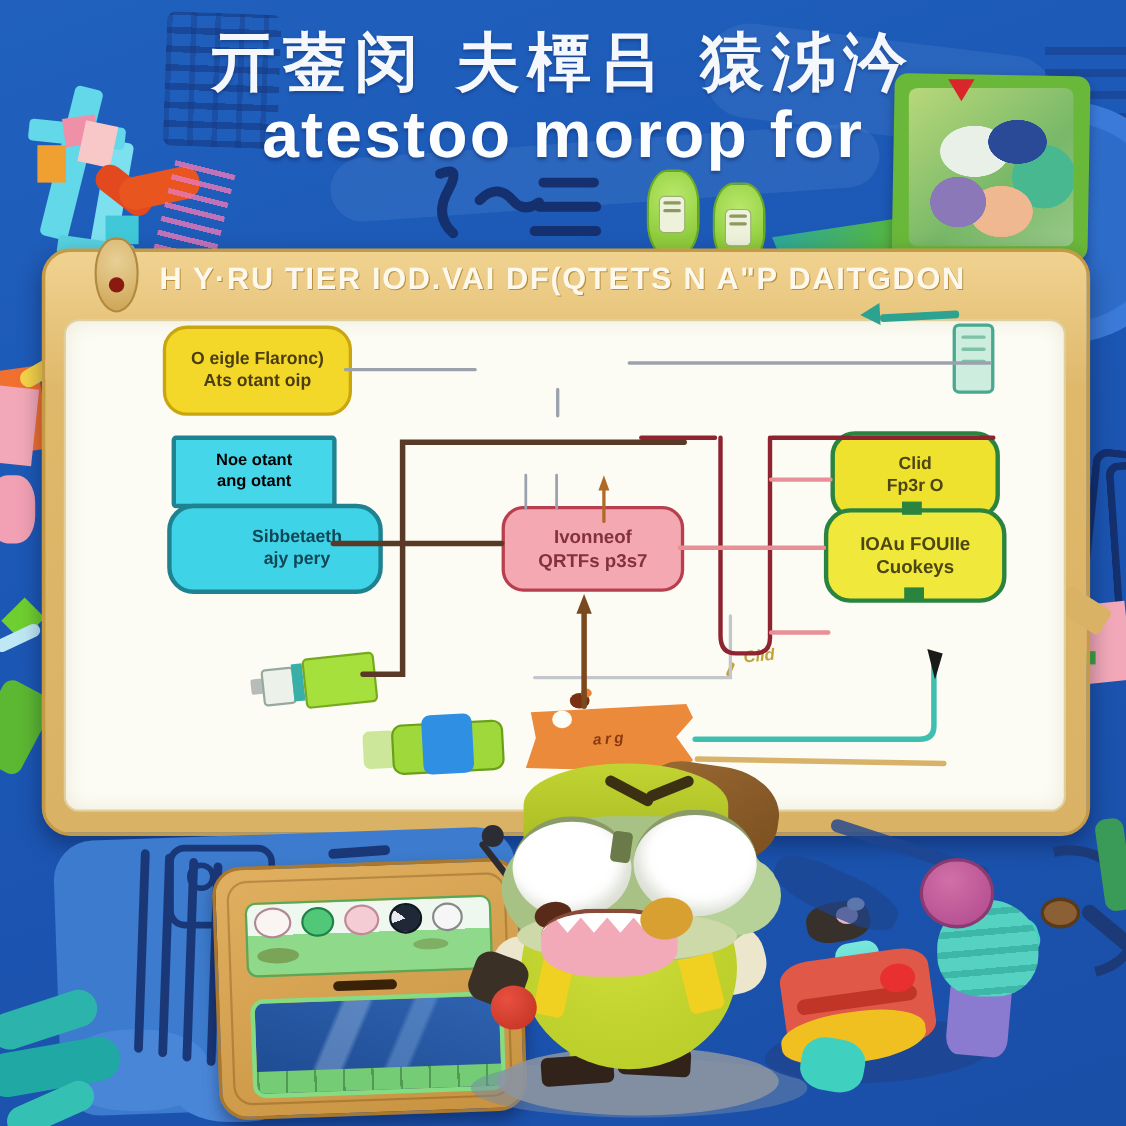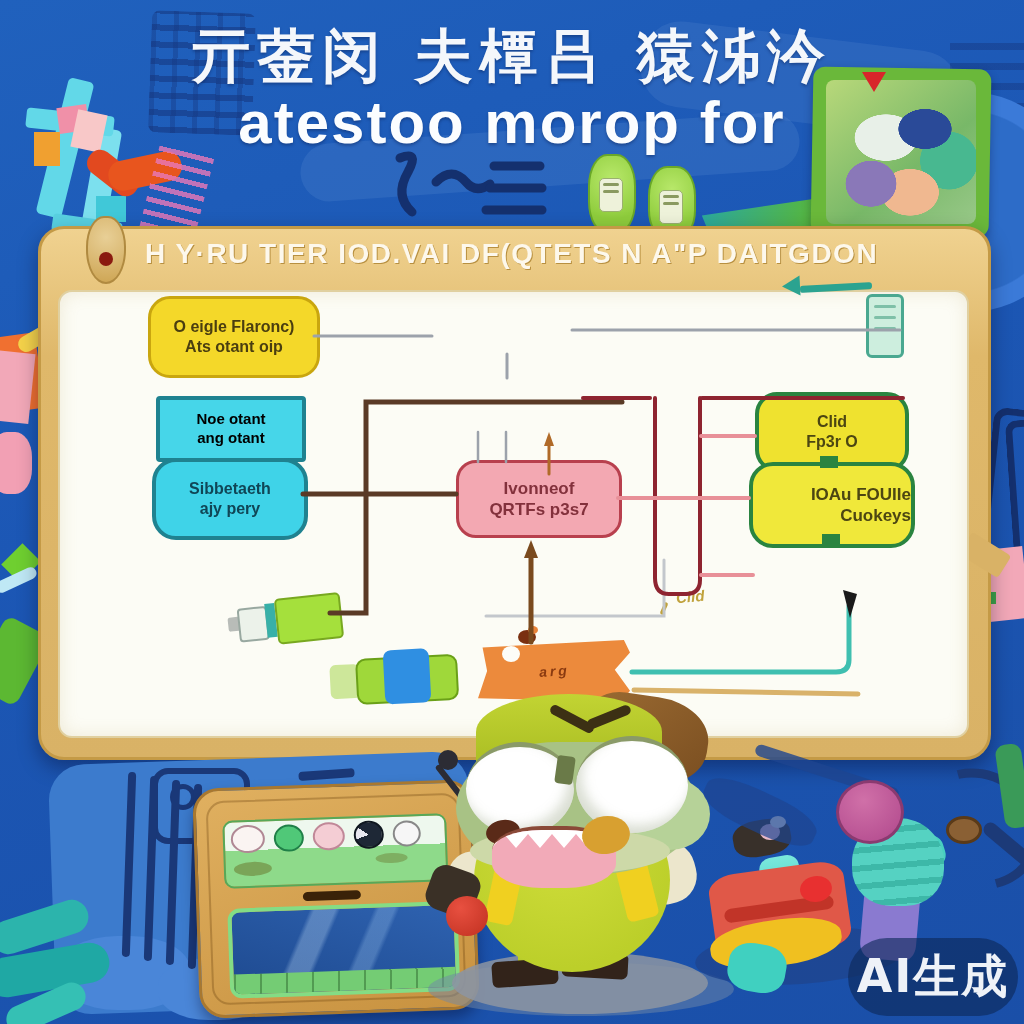--- a/index.html
+++ b/index.html
@@ -85,25 +85,25 @@
     border:2px solid #b08a40;border-radius:45% 45% 50% 50%;}
   .tassel .dot{position:absolute;left:11px;top:34px;width:14px;height:14px;background:#8a1a10;border-radius:50%;}
   
   .fbox{display:flex;flex-direction:column;align-items:center;justify-content:center;
         text-align:center;font-weight:bold;line-height:1.25;}
   .fbox span{display:block;}
   .bxA{left:148px;top:296px;width:166px;height:76px;background:#f4d829;border:3px solid #c9a60f;border-radius:22px;color:#4a3e10;font-size:16px;}
   .bxB{left:432px;top:302px;width:140px;height:52px;background:linear-gradient(#7f9fca,#6789bb);border:2px solid #4d70a2;border-radius:10px;color:#f2f6fb;font-size:18px;box-shadow:0 3px 4px rgba(40,60,100,.35);}
   .bxC{left:455px;top:378px;width:126px;height:54px;background:linear-gradient(#7f9fca,#6485b8);border:2px solid #4d70a2;border-radius:8px;color:#dde6f1;font-size:18px;box-shadow:0 3px 4px rgba(40,60,100,.35);}
   .bxD{left:156px;top:396px;width:142px;height:58px;background:#46d6e9;border:4px solid #1f8290;border-radius:4px;color:#000000;font-size:15px;}
-  .bxE{left:152px;top:458px;width:148px;height:74px;background:#3fd3e8;border:4px solid #1f8290;border-radius:24px;color:#104656;font-size:16px;}
+  .bxE{left:152px;top:458px;width:148px;height:74px;background:#3fd3e8;border:4px solid #1f8290;border-radius:24px;color:#104656;font-size:16px;padding-left:40px;}
   .bxF{left:157px;top:538px;width:138px;height:62px;background:#56c6e0;border:4px solid #1f8290;border-radius:20px;color:#104656;font-size:16px;}
   .bxG{left:456px;top:460px;width:160px;height:72px;background:#f3a8b2;border:3px solid #b8404e;border-radius:20px;color:#83313c;font-size:17px;}
   .bxH{left:755px;top:392px;width:146px;height:72px;background:#efe22f;border:4px solid #2a8440;border-radius:22px;color:#4c4612;font-size:16px;}
-  .bxI{left:749px;top:462px;width:158px;height:78px;background:#f0e83a;border:4px solid #2a8440;border-radius:24px;color:#4c4612;font-size:17px;align-items:flex-end;}
+  .bxI{left:749px;top:462px;width:158px;height:78px;background:#f0e83a;border:4px solid #2a8440;border-radius:24px;color:#4c4612;font-size:17px;}
   .bxJ{left:753px;top:540px;width:150px;height:70px;background:#3ecb68;border:3px solid #2a8440;border-radius:22px;color:#14512a;font-size:16px;}
   
   .tealBottle{left:866px;top:294px;width:32px;height:58px;background:#cdeede;border:3px solid #4aa890;border-radius:6px;}
   .tealBottle i{display:block;height:3px;margin:8px 5px 0 5px;background:#7ec0a8;border-radius:2px;}
   .tealArrowTail{left:800px;top:284px;width:72px;height:7px;background:#2ba390;border-radius:3px;transform:rotate(-3deg);}
   .tealArrowHead{left:782px;top:276px;width:0;height:0;border-top:10px solid transparent;border-bottom:10px solid transparent;border-right:18px solid #2ba390;transform:rotate(-3deg);}
   .clid{left:676px;top:588px;color:#c0a23c;font-size:15px;font-weight:bold;transform:rotate(-5deg);font-style:italic;}
   .clidTick{left:662px;top:602px;width:4px;height:13px;background:#c0a23c;transform:rotate(24deg);border-radius:2px;}
   .marker1{left:228px;top:594px;width:112px;height:52px;transform:rotate(-6deg);}
   .m1tip{position:absolute;left:0;top:18px;width:12px;height:14px;background:#b8bcb8;border-radius:2px;}
@@ -453,16 +453,13 @@
   <div class="abs boatStripe"></div>
   <div class="abs boatBand"></div>
   <div class="abs boatFoot"></div>
   <div class="abs boatKnob"></div>
 
   <div class="abs tealS1"></div>
   <div class="abs tealS2"></div>
   <div class="abs tealS3"></div>
   <div class="abs greenEdgeR"></div>
 
-  <div class="abs wm">
-    <span>AI生成</span>
-  </div>
 </div>
 
 </body></html>

